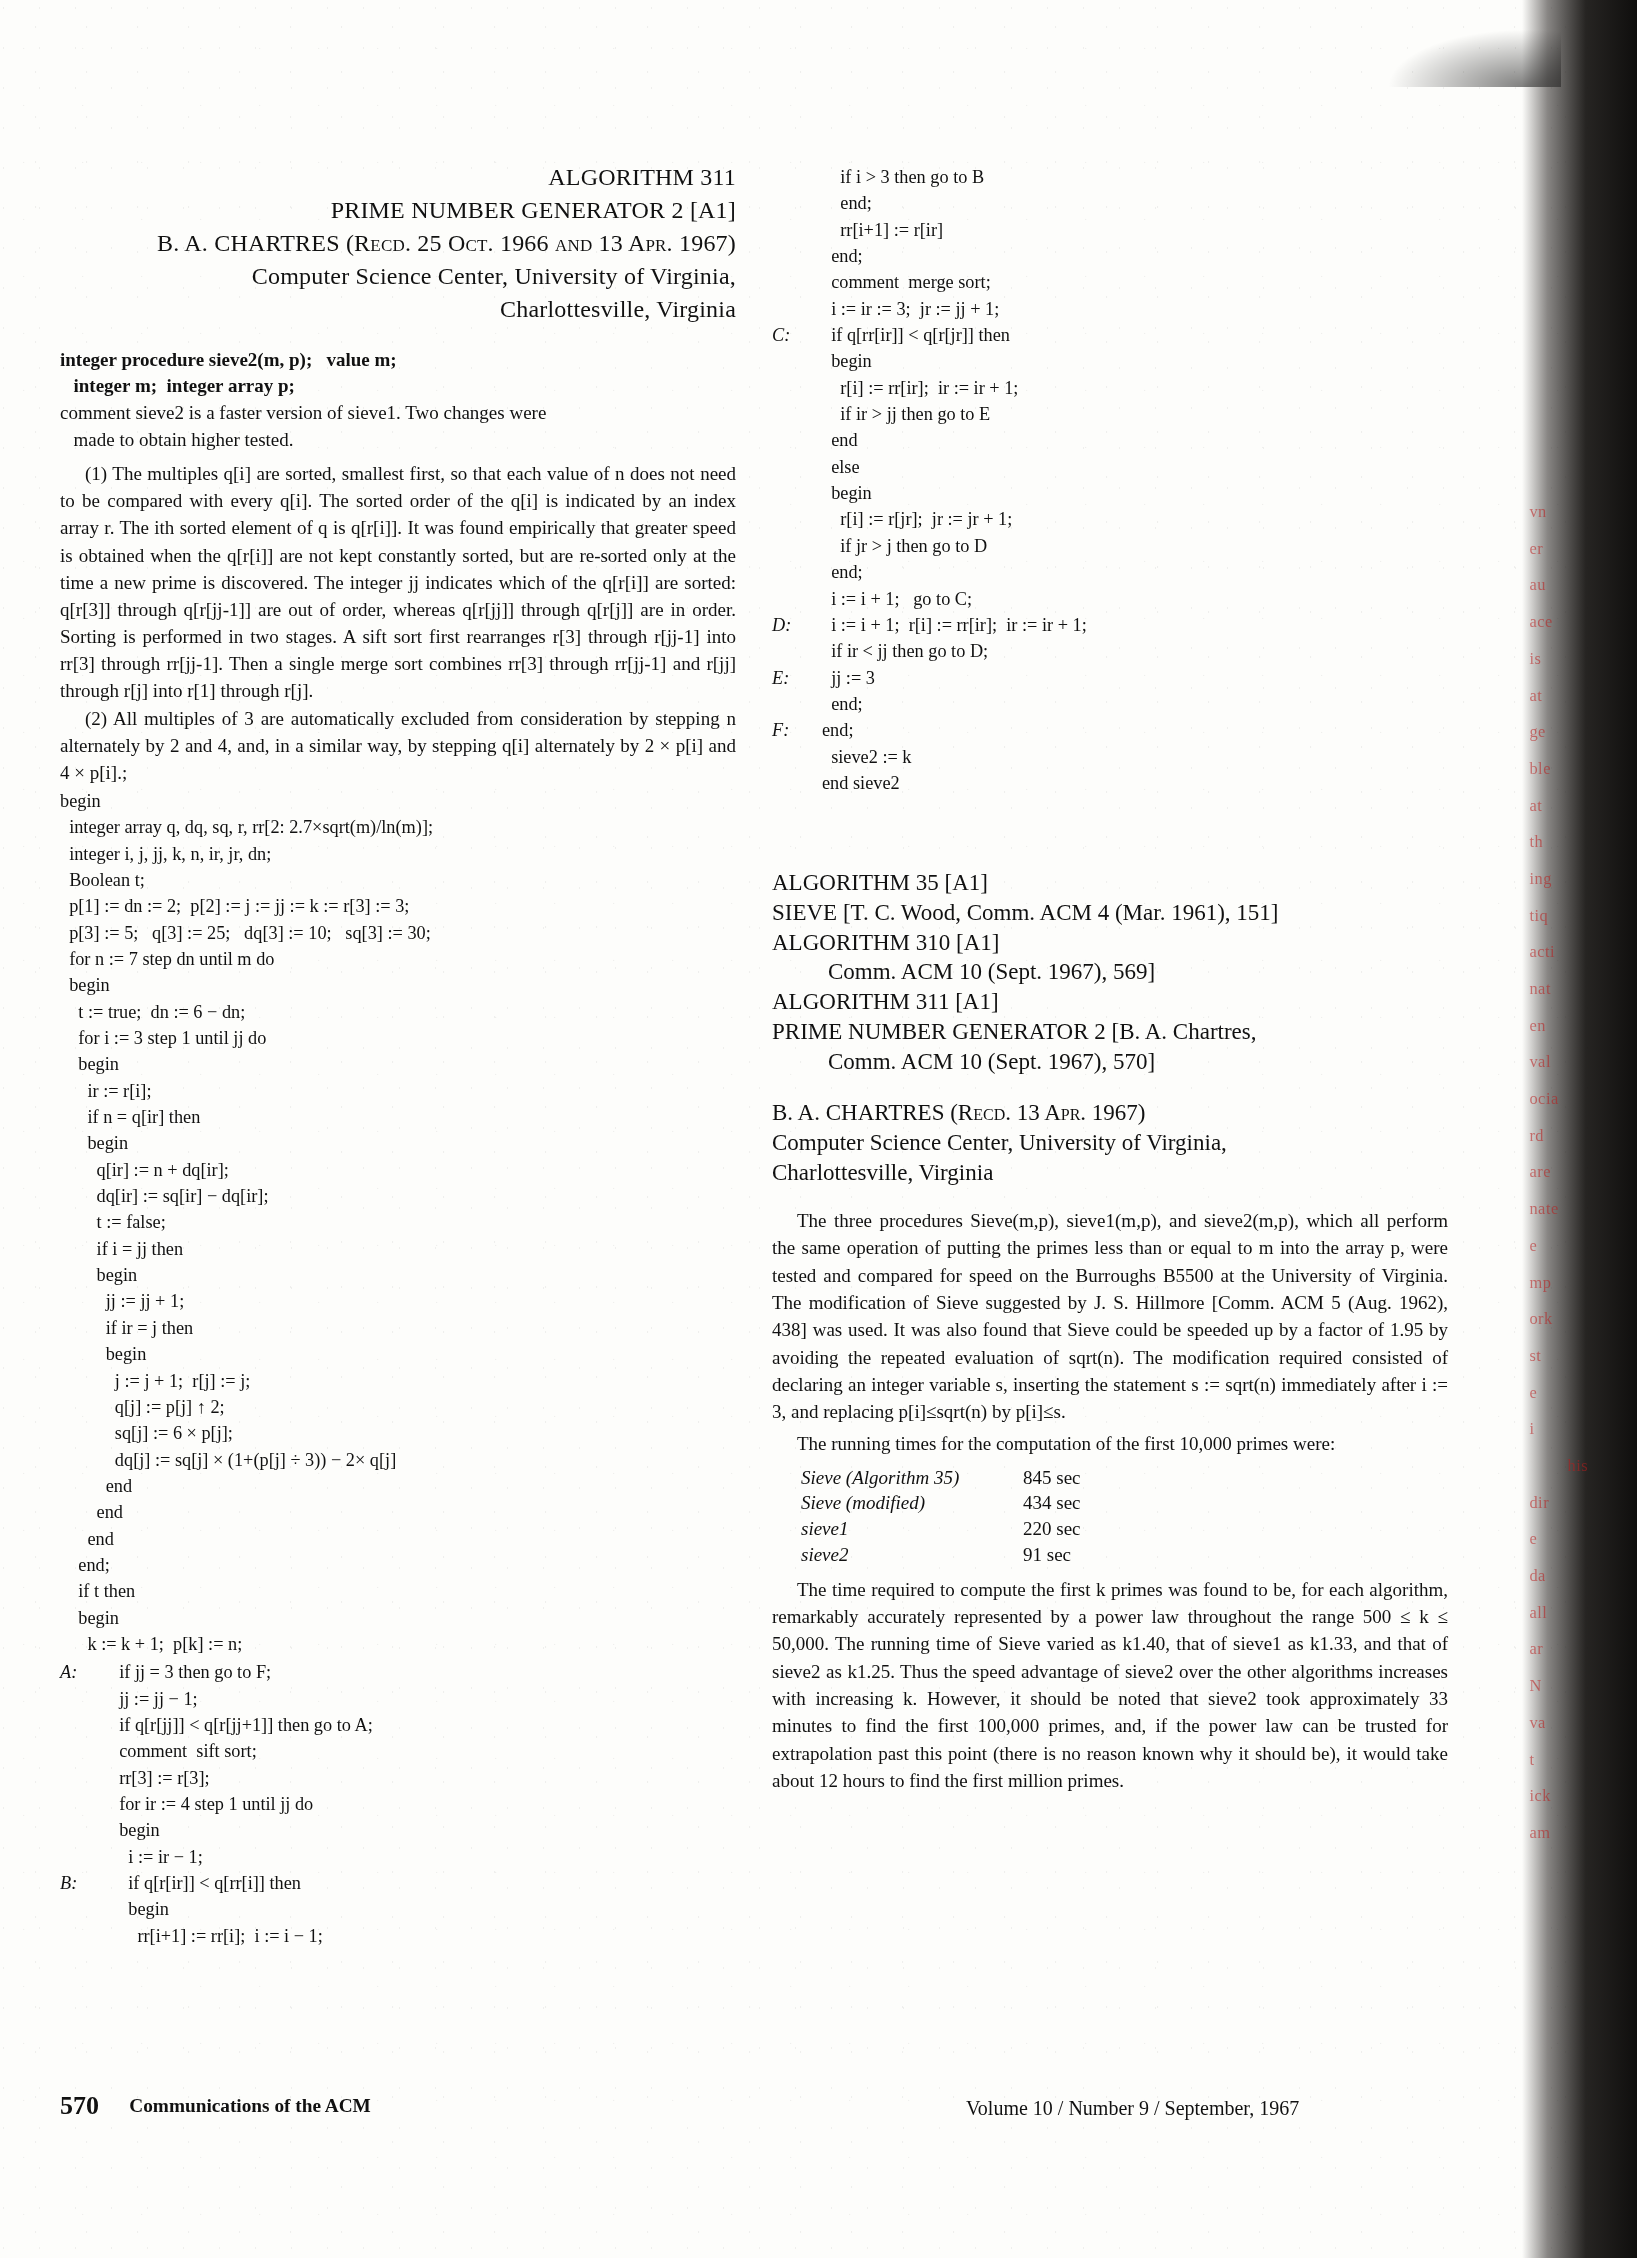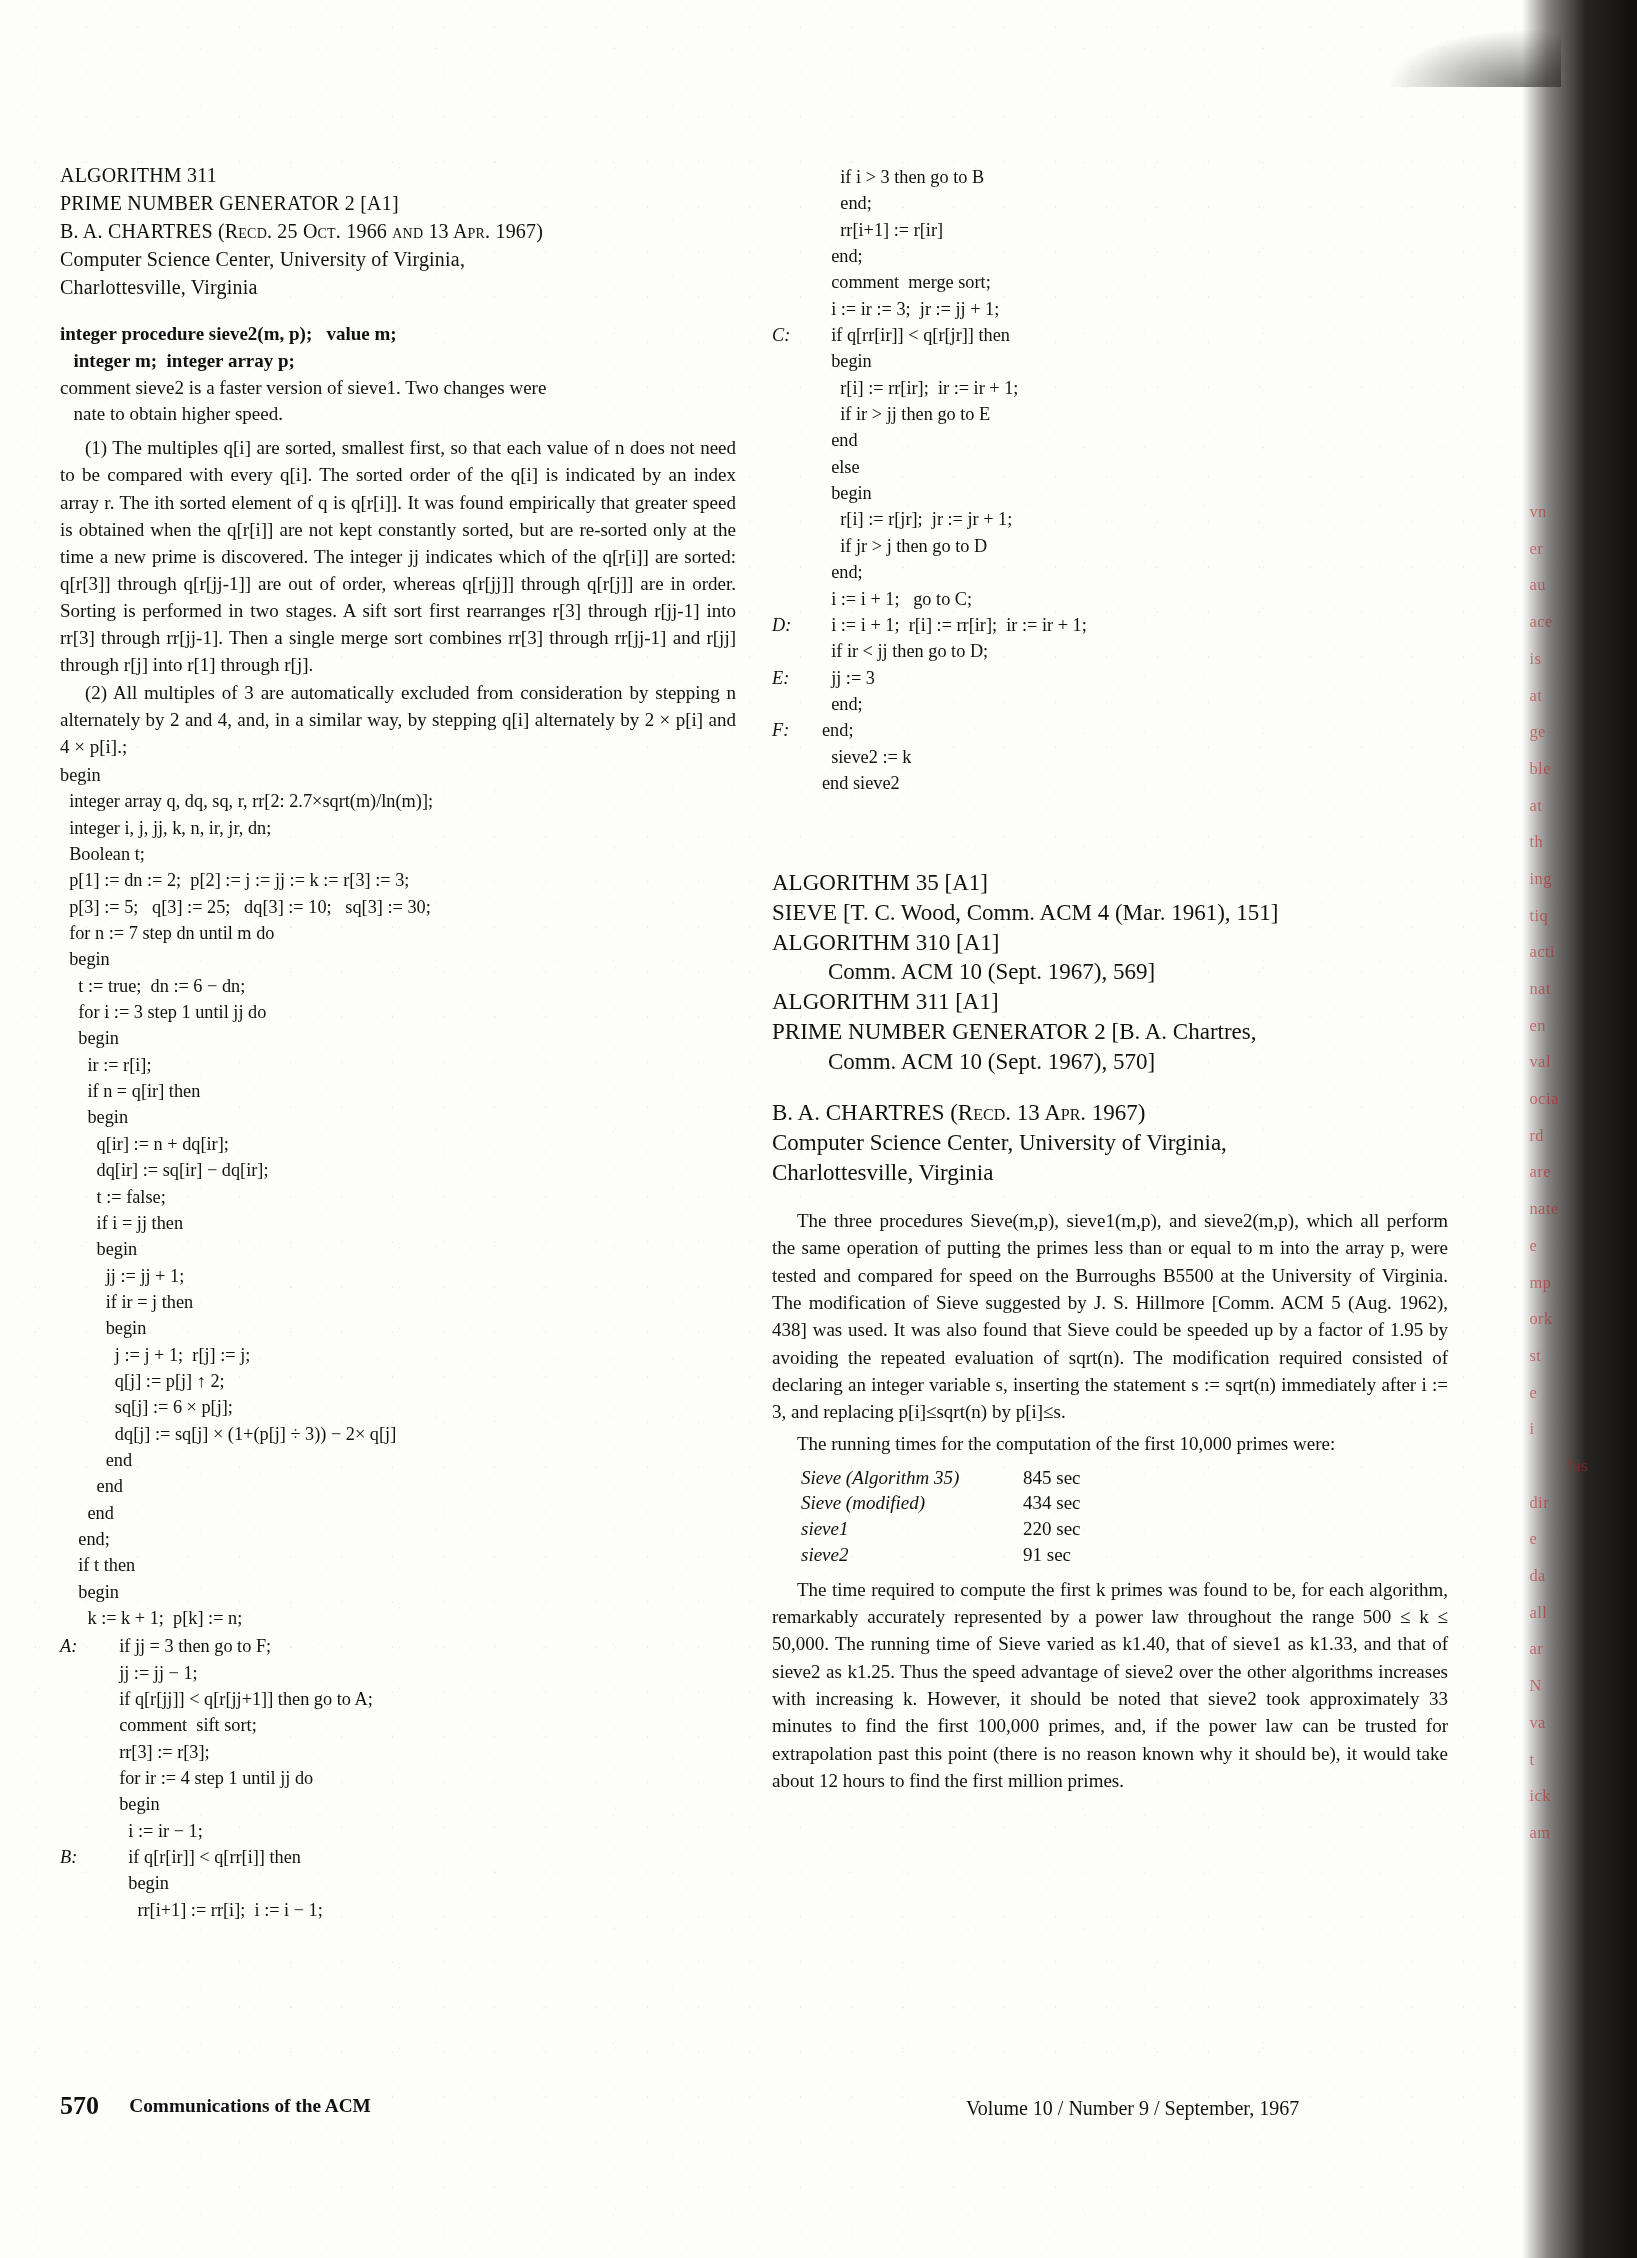--- a/index.html
+++ b/index.html
@@ -64,25 +64,26 @@
     width: 676px;
   }
   .col-right {
     position: absolute;
     left: 772px;
     top: 164px;
     width: 676px;
   }
 
   h1.alg-title, .title-line {
-    font-size: 20px;
+    font-size: 24px;
     line-height: 1.30;
     margin: 0;
     font-weight: normal;
     letter-spacing: 0.2px;
+    text-align: right;
   }
   .smallcaps {
     font-variant: small-caps;
   }
 
   .title-block .title-line {
     margin-bottom: 1.9px;
   }
 
   .proc-head {
@@ -220,21 +221,21 @@
         <div class="title-line">PRIME NUMBER GENERATOR 2 [A1]</div>
         <div class="title-line smallcaps">B. A. CHARTRES (Recd. 25 Oct. 1966 and 13 Apr. 1967)</div>
         <div class="title-line">Computer Science Center, University of Virginia,</div>
         <div class="title-line">Charlottesville, Virginia</div>
       </div>
 
       <div class="proc-head">
         <div class="code-line" style="font-weight:bold">integer procedure sieve2(m, p);   value m;</div>
         <div class="code-line" style="font-weight:bold; padding-left:13.5px">integer m;  integer array p;</div>
         <div class="code-line" style="white-space:normal">comment   sieve2 is a faster version of sieve1. Two changes were</div>
-        <div class="code-line" style="white-space:normal; padding-left:13.5px">nate to obtain higher speed.</div>
+        <div class="code-line" style="white-space:normal; padding-left:13.5px">made to obtain higher tested.</div>
       </div>
 
       <p class="body indent" style="margin-top:5.8px">(1) The multiples q[i] are sorted, smallest first, so that each value of n does not need to be compared with every q[i]. The sorted order of the q[i] is indicated by an index array r. The ith sorted element of q is q[r[i]]. It was found empirically that greater speed is obtained when the q[r[i]] are not kept constantly sorted, but are re-sorted only at the time a new prime is discovered. The integer jj indicates which of the q[r[i]] are sorted: q[r[3]] through q[r[jj-1]] are out of order, whereas q[r[jj]] through q[r[j]] are in order. Sorting is performed in two stages. A sift sort first rearranges r[3] through r[jj-1] into rr[3] through rr[jj-1]. Then a single merge sort combines rr[3] through rr[jj-1] and r[jj] through r[j] into r[1] through r[j].</p>
       <p class="body indent">(2) All multiples of 3 are automatically excluded from consideration by stepping n alternately by 2 and 4, and, in a similar way, by stepping q[i] alternately by 2 × p[i] and 4 × p[i].;</p>
 
       <div class="code code-block" id="left-code"><div class="code-line">begin</div><div class="code-line">  integer array q, dq, sq, r, rr[2: 2.7×sqrt(m)/ln(m)];</div><div class="code-line">  integer i, j, jj, k, n, ir, jr, dn;</div><div class="code-line">  Boolean t;</div><div class="code-line">  p[1] := dn := 2;  p[2] := j := jj := k := r[3] := 3;</div><div class="code-line">  p[3] := 5;   q[3] := 25;   dq[3] := 10;   sq[3] := 30;</div><div class="code-line">  for n := 7 step dn until m do</div><div class="code-line">  begin</div><div class="code-line">    t := true;  dn := 6 − dn;</div><div class="code-line">    for i := 3 step 1 until jj do</div><div class="code-line">    begin</div><div class="code-line">      ir := r[i];</div><div class="code-line">      if n = q[ir] then</div><div class="code-line">      begin</div><div class="code-line">        q[ir] := n + dq[ir];</div><div class="code-line">        dq[ir] := sq[ir] − dq[ir];</div><div class="code-line">        t := false;</div><div class="code-line">        if i = jj then</div><div class="code-line">        begin</div><div class="code-line">          jj := jj + 1;</div><div class="code-line">          if ir = j then</div><div class="code-line">          begin</div><div class="code-line">            j := j + 1;  r[j] := j;</div><div class="code-line">            q[j] := p[j] ↑ 2;</div><div class="code-line">            sq[j] := 6 × p[j];</div><div class="code-line">            dq[j] := sq[j] × (1+(p[j] ÷ 3)) − 2× q[j]</div><div class="code-line">          end</div><div class="code-line">        end</div><div class="code-line">      end</div><div class="code-line">    end;</div><div class="code-line">    if t then</div><div class="code-line">    begin</div><div class="code-line">      k := k + 1;  p[k] := n;</div></div>
       <div class="code code-block" id="left-code-labeled"><div class="code-line"><span class="label-col">A:</span><span>  if jj = 3 then go to F;</span></div><div class="code-line"><span class="label-col"></span><span>  jj := jj − 1;</span></div><div class="code-line"><span class="label-col"></span><span>  if q[r[jj]] &lt; q[r[jj+1]] then go to A;</span></div><div class="code-line"><span class="label-col"></span><span>  comment  sift sort;</span></div><div class="code-line"><span class="label-col"></span><span>  rr[3] := r[3];</span></div><div class="code-line"><span class="label-col"></span><span>  for ir := 4 step 1 until jj do</span></div><div class="code-line"><span class="label-col"></span><span>  begin</span></div><div class="code-line"><span class="label-col"></span><span>    i := ir − 1;</span></div><div class="code-line"><span class="label-col">B:</span><span>    if q[r[ir]] &lt; q[rr[i]] then</span></div><div class="code-line"><span class="label-col"></span><span>    begin</span></div><div class="code-line"><span class="label-col"></span><span>      rr[i+1] := rr[i];  i := i − 1;</span></div></div>
     </div>
 
     <div class="col-right">

